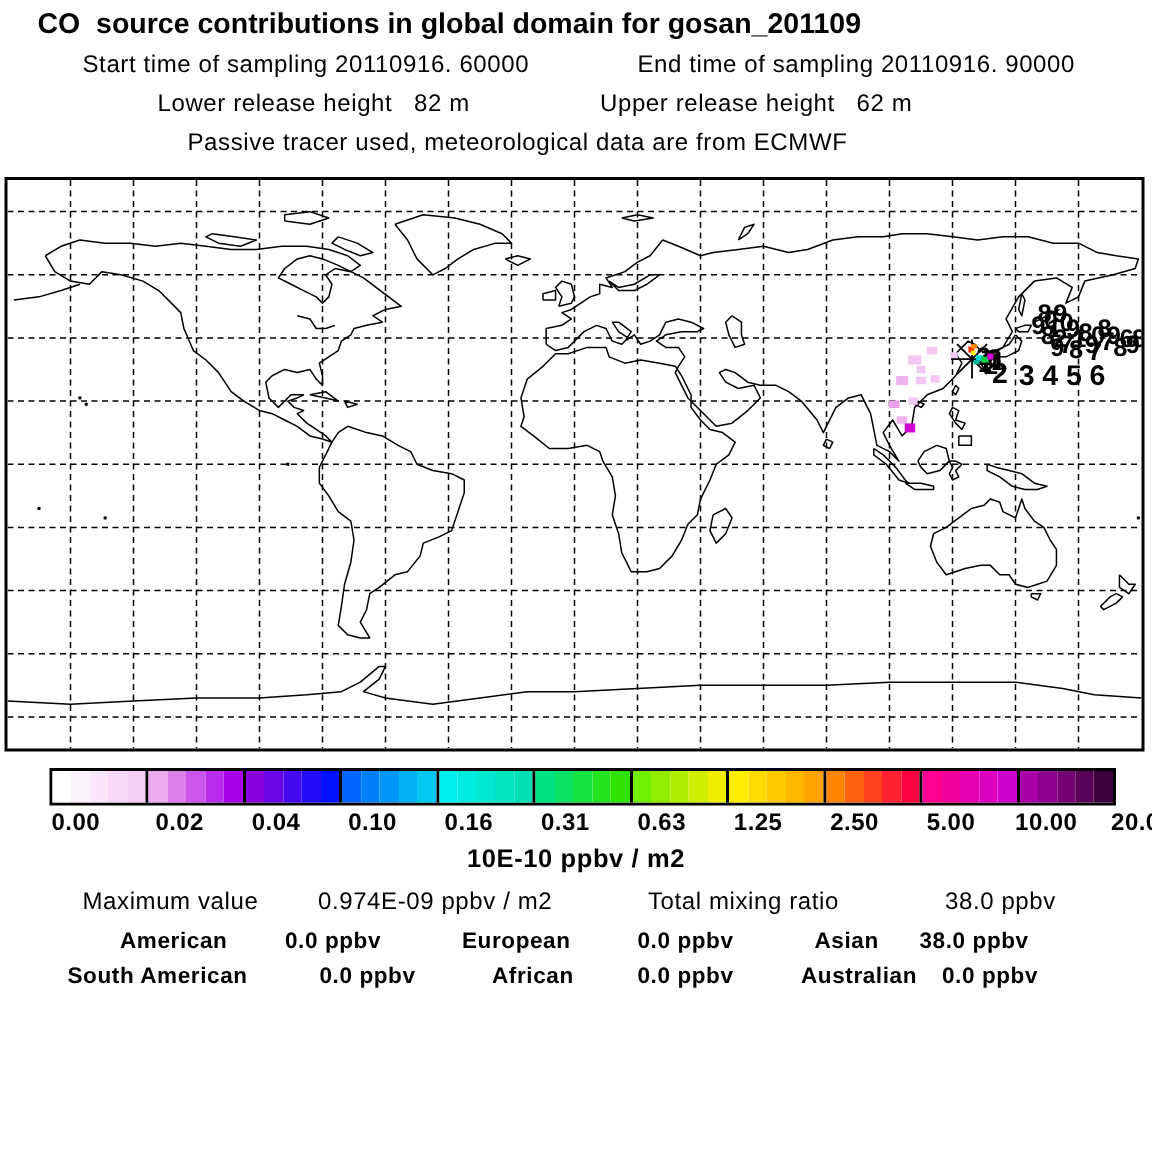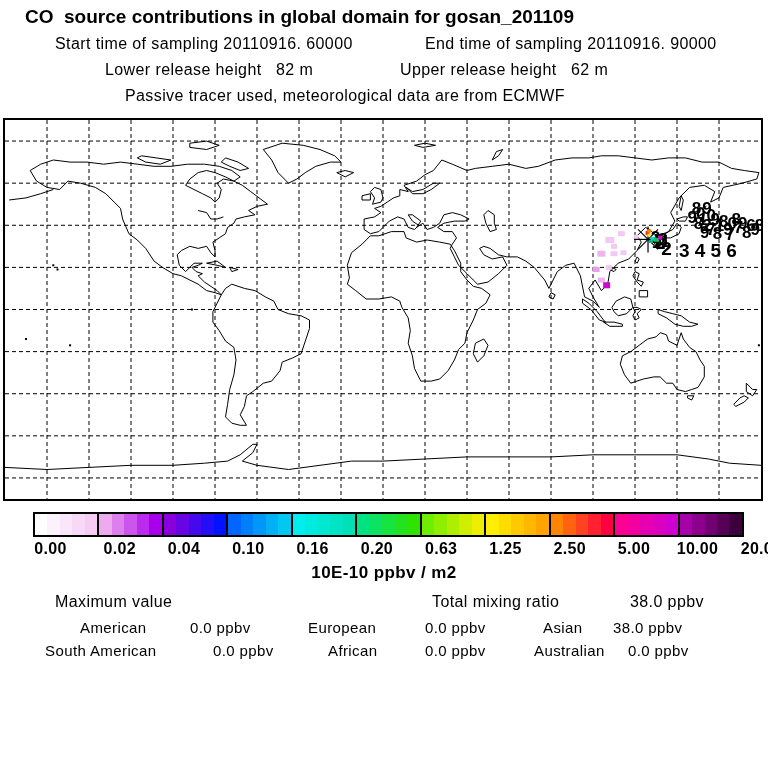--- a/index.html
+++ b/index.html
@@ -11,21 +11,21 @@
   .hdr-line{font-size:16px;letter-spacing:0.4px;}
   #map-panel{left:3px;top:118px;width:756px;height:379px;border:2px solid #000;background:#fff;}
   #map-svg{display:block;}
   #colorbar{left:33px;top:512px;width:707px;height:21px;border:2px solid #000;display:flex;}
   .cb-seg{flex:1;display:flex;}
   .cb-step{flex:1;}
   #cb-labels{top:540px;left:0;width:768px;height:20px;}
   #cb-labels span{position:absolute;transform:translateX(-50%);font-size:16px;font-weight:bold;letter-spacing:0.3px;padding-left:41px;}
   #units-line{top:563px;left:0;width:768px;text-align:center;font-size:17px;font-weight:bold;letter-spacing:0.4px;}
   #stats-line span{position:absolute;font-size:16px;letter-spacing:0.4px;white-space:pre;}
-  .contrib-row span{position:absolute;font-size:15px;letter-spacing:0.4px;white-space:pre;}
+  .contrib-row span{position:absolute;font-size:15px;letter-spacing:0.4px;white-space:pre;font-weight:bold;}
 </style>
 </head>
 <body>
 
 <div class="abs hdr-title pre" style="left:25px;top:6px;">CO  source contributions in global domain for gosan_201109</div>
 <div class="abs hdr-line pre" style="left:55px;top:35px;">Start time of sampling 20110916. 60000</div>
 <div class="abs hdr-line pre" style="left:425px;top:35px;">End time of sampling 20110916. 90000</div>
 <div class="abs hdr-line pre" style="left:105px;top:61px;">Lower release height   82 m</div>
 <div class="abs hdr-line pre" style="left:400px;top:61px;">Upper release height   62 m</div>
 <div class="abs hdr-line pre" style="left:125px;top:87px;">Passive tracer used, meteorological data are from ECMWF</div>
@@ -257,32 +257,33 @@
       <div class="cb-step" style="background: rgb(87, 0, 87);"></div>
       <div class="cb-step" style="background: rgb(60, 0, 60);"></div>
     </div>
   </div>
 <div id="cb-labels" class="abs">
     <span style="left: 30px;">0.00</span>
     <span style="left: 99.2727px;">0.02</span>
     <span style="left: 163.545px;">0.04</span>
     <span style="left: 227.818px;">0.10</span>
     <span style="left: 292.091px;">0.16</span>
-    <span style="left: 356.364px;">0.20</span>
+    <span style="left: 356.364px;">0.31</span>
     <span style="left: 420.636px;">0.63</span>
     <span style="left: 484.909px;">1.25</span>
     <span style="left: 549.182px;">2.50</span>
     <span style="left: 613.455px;">5.00</span>
     <span style="left: 677px;">10.00</span>
     <span style="left: 741px;">20.00</span>
   </div>
 <div id="units-line" class="abs">10E-10 ppbv / m2</div>
 
 <div id="stats-line" class="abs" style="top:593px;left:0;width:649px;height:20px;">
   <span style="left:55px">Maximum value</span>
+  <span style="left:212px">0.974E-09 ppbv / m2</span>
   <span style="left:432px">Total mixing ratio</span>
   <span style="left:630px">38.0 ppbv</span>
 </div>
 
 <div id="contrib-row-0" class="abs contrib-row" style="top:619px;left:0;width:768px;height:18px;">
     <span style="left: 80px;">American</span>
     <span style="left: 190px;">0.0 ppbv</span>
     <span style="left: 308px;">European</span>
     <span style="left: 425px;">0.0 ppbv</span>
     <span style="left: 543px;">Asian</span>

